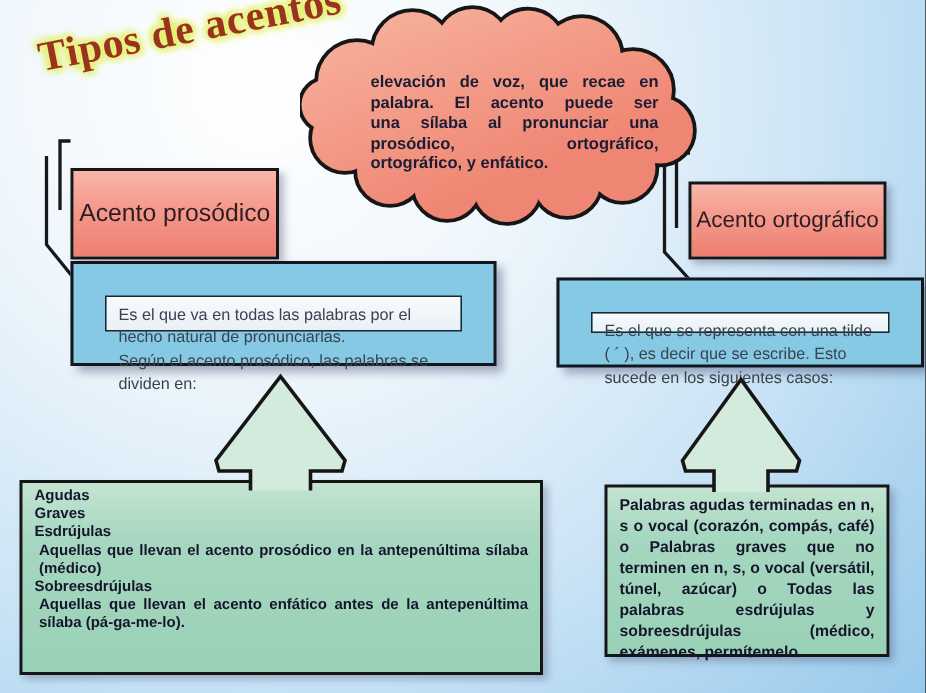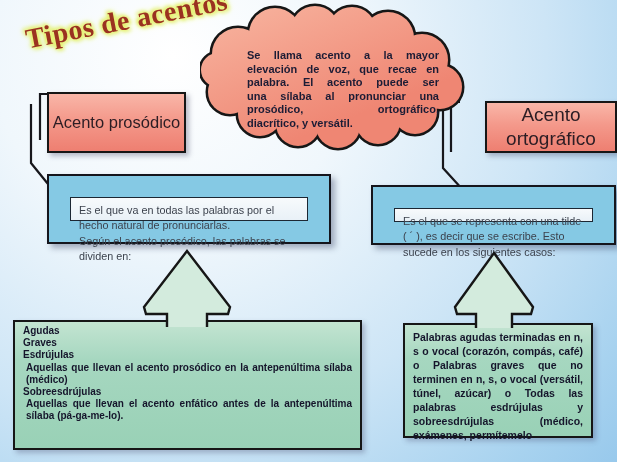--- a/index.html
+++ b/index.html
@@ -25,23 +25,24 @@
   }
   .cloud-text .cl{text-align:justify;text-align-last:justify;}
   .cloud-text .cl.last{text-align-last:left;}
   
   .pink-box{
     position:absolute;border:2px solid #161616;
     background:linear-gradient(180deg,#f9b6a8 0%,#f4998b 45%,#ee7f71 100%);
     box-shadow:3px 3px 5px rgba(60,60,95,.35);
     display:flex;align-items:center;justify-content:center;text-align:center;
     color:#2c1d24;
+    margin-top:20px;
   }
   .pink-left{left:47px;top:92px;width:135px;height:57px;font-size:16.5px;}
-  .pink-right{left:485px;top:101px;width:128px;height:48px;font-size:19px;line-height:1.25;align-items:center;}
+  .pink-right{left:459px;top:101px;width:128px;height:48px;font-size:15px;line-height:1.25;align-items:center;}
   
   .blue-box{
     position:absolute;border:2px solid #15151c;background:#85c9e4;padding:21px;
     box-shadow:4px 4px 6px rgba(50,60,95,.4);
   }
   .blue-inner{
     border:1.5px solid #1c2733;background:linear-gradient(180deg,#f7fafc,#e9f1f7);
     width:100%;height:100%;box-sizing:border-box;padding:5px 8px;
     font-size:10.8px;color:#3c424d;line-height:1.42;
   }
@@ -112,26 +113,25 @@
         <circle cx="138" cy="124" r="22"></circle>
       <circle cx="98" cy="122" r="22"></circle>
         <circle cx="60" cy="112" r="22"></circle>
       <circle cx="30" cy="90" r="22"></circle>
         <circle cx="18" cy="68" r="17"></circle>
       <ellipse cx="130" cy="76" rx="108" ry="48"></ellipse>
     </g>
   </svg>
 
   <div class="cloud-text">
-    <div class="cl">Se llama acento a la mayor</div>
     <div class="cl">elevación de voz, que recae en</div>
     <div class="cl">palabra. El acento puede ser</div>
     <div class="cl">una sílaba al pronunciar una</div>
     <div class="cl">prosódico, ortográfico,</div>
-    <div class="cl last">diacrítico, y versátil.</div>
+    <div class="cl last">ortográfico, y enfático.</div>
   </div>
 
   <h1 class="title">Tipos de acentos</h1>
 
   <div class="pink-box pink-left">
     <span>Acento prosódico</span>
   </div>
   <div class="pink-box pink-right">
     <span>Acento ortográfico</span>
   </div>

